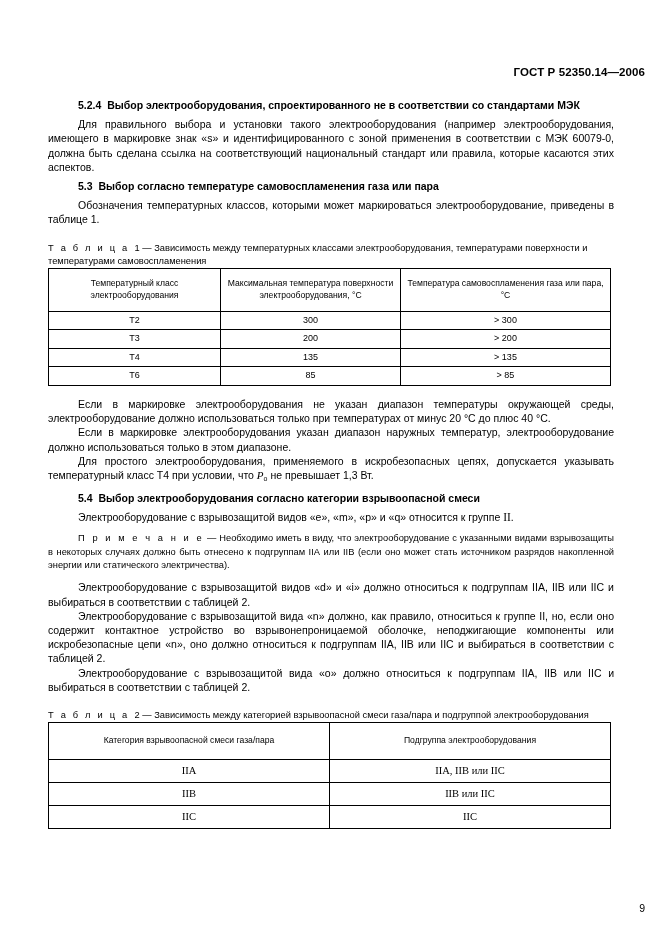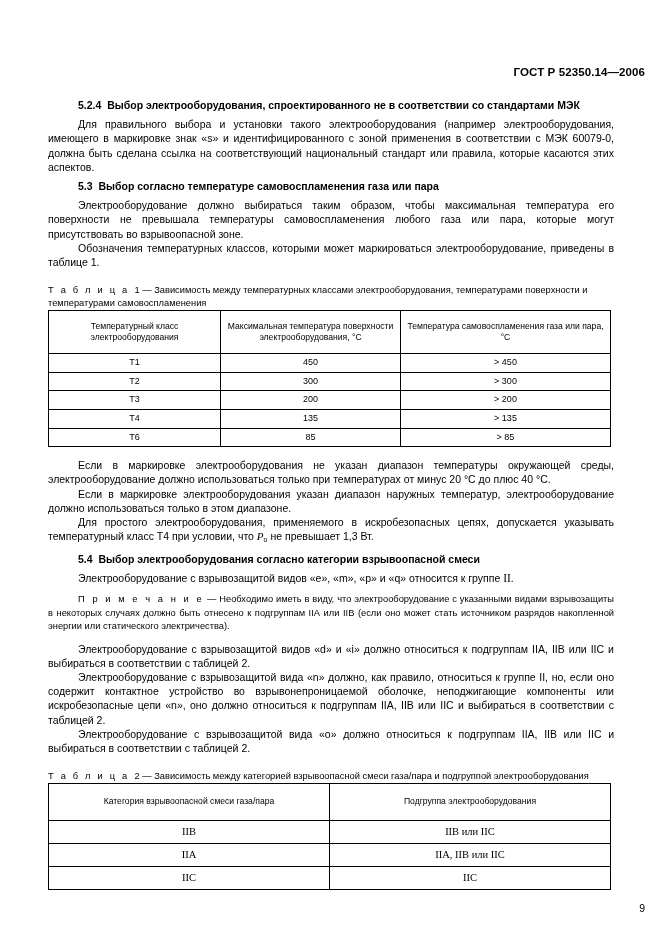--- a/index.html
+++ b/index.html
@@ -166,21 +166,20 @@
     <div class="gap-s"></div>
 
     <p class="body-text">Для правильного выбора и установки такого электрооборудования (например электрооборудования, имеющего в маркировке знак «s» и идентифицированного с зоной применения в соответствии с МЭК 60079-0, должна быть сделана ссылка на соответствующий национальный стандарт или правила, которые касаются этих аспектов.</p>
 
     <div class="gap-s"></div>
 
     <h2 class="clause single"><span>5.3</span>&nbsp;&nbsp;<span>Выбор согласно температуре самовоспламенения газа или пара</span></h2>
 
     <div class="gap-s"></div>
 
-    <p class="body-text">Электрооборудование должно выбираться таким образом, чтобы максимальная температура его поверхности не превышала температуры самовоспламенения любого газа или пара, которые могут присутствовать во взрывоопасной зоне.</p>
     <p class="body-text">Обозначения температурных классов, которыми может маркироваться электрооборудование, приведены в таблице 1.</p>
 
     <div class="gap-l"></div>
 
     <div class="tbl-wrap">
       <p class="table-caption"><span class="tword">Т а б л и ц а</span>&nbsp;&nbsp;<span class="tnum">1</span> — <span>Зависимость между температурных классами электрооборудования,  температурами поверхности и температурами самовоспламенения</span></p>
 
       <table class="doc-table t1">
         <colgroup>
             <col style="width:172px">
@@ -189,25 +188,20 @@
           </colgroup>
         <thead>
           <tr>
             <th>Температурный класс электрооборудования</th>
             <th>Максимальная температура поверхности электрооборудования, °С</th>
             <th>Температура самовоспламенения газа или пара, °С</th>
           </tr>
         </thead>
         <tbody>
           <tr>
-            <td>Т1</td>
-            <td>450</td>
-            <td>&gt; 450</td>
-          </tr>
-          <tr>
             <td>Т2</td>
             <td>300</td>
             <td>&gt; 300</td>
           </tr>
           <tr>
             <td>Т3</td>
             <td>200</td>
             <td>&gt; 200</td>
           </tr>
           <tr>
@@ -259,26 +253,26 @@
             <col style="width:281px">
           </colgroup>
         <thead>
           <tr>
             <th>Категория взрывоопасной смеси газа/пара</th>
             <th>Подгруппа электрооборудования</th>
           </tr>
         </thead>
         <tbody>
           <tr>
+            <td>IIА</td>
+            <td>IIА, IIВ или IIС</td>
+          </tr>
+          <tr>
             <td>IIВ</td>
             <td>IIВ или IIС</td>
-          </tr>
-          <tr>
-            <td>IIА</td>
-            <td>IIА, IIВ или IIС</td>
           </tr>
           <tr>
             <td>IIС</td>
             <td>IIС</td>
           </tr>
         </tbody>
       </table>
     </div>
 
   </div>

